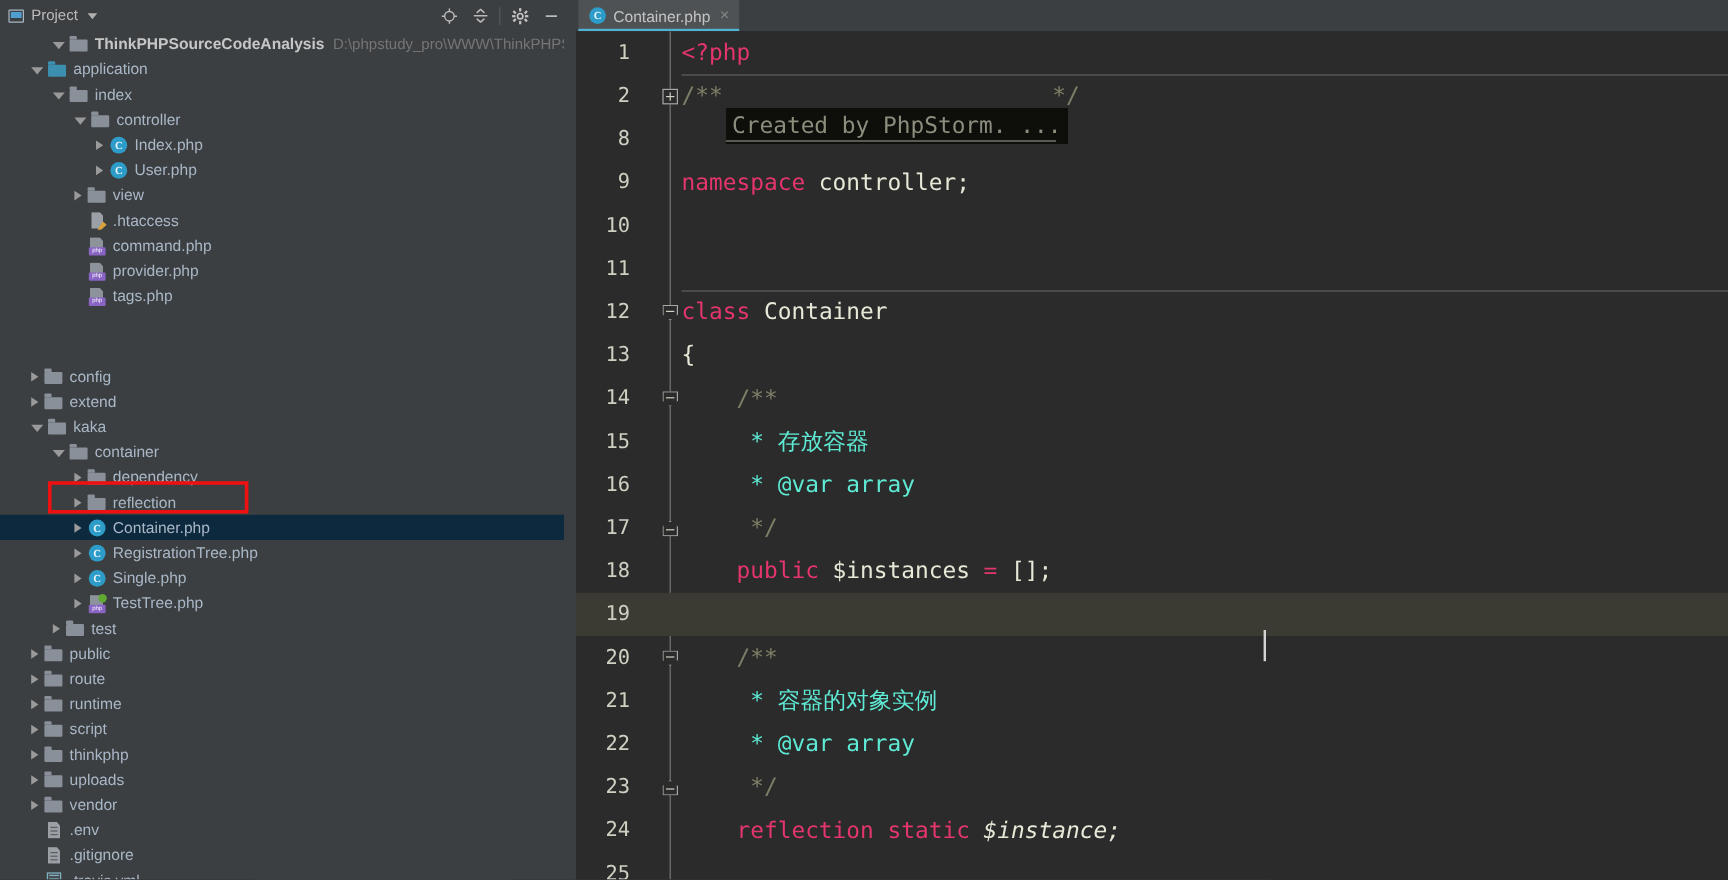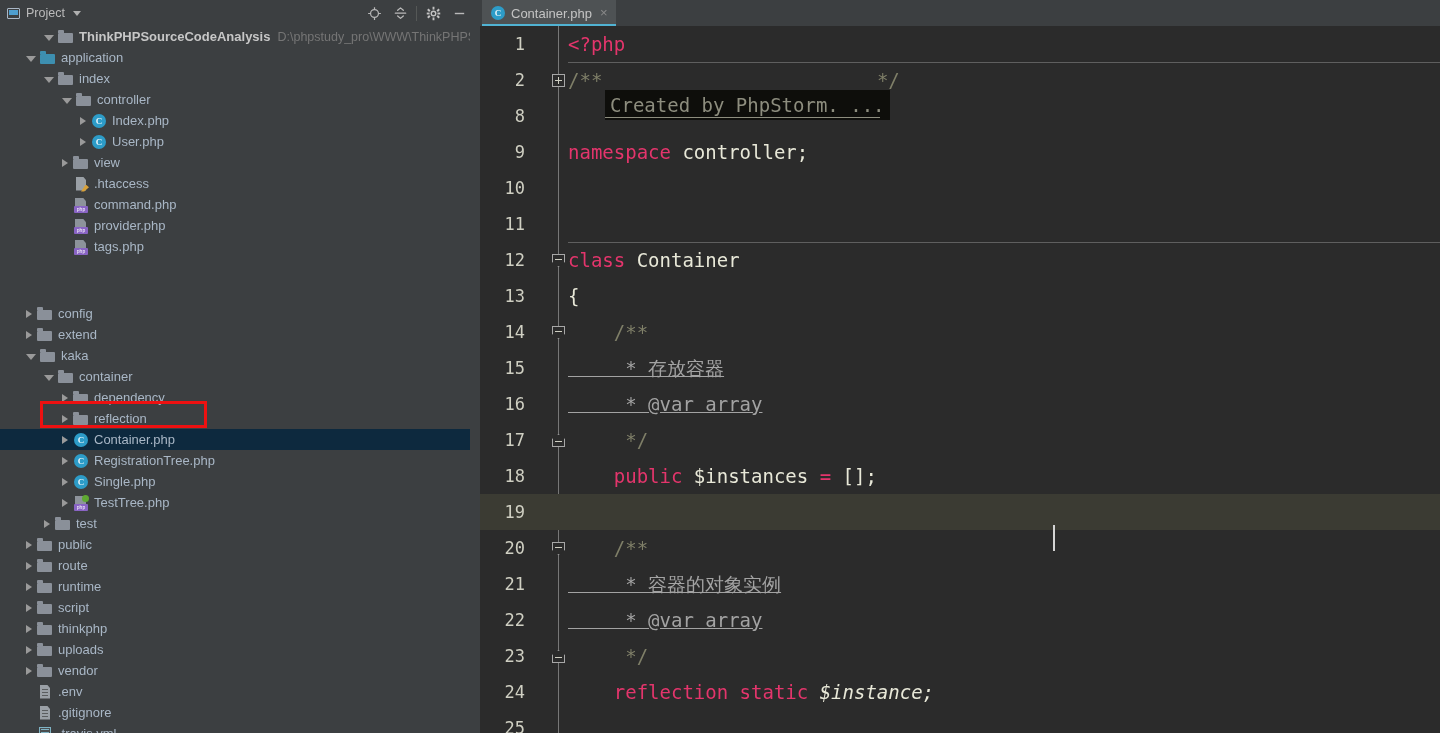--- a/index.html
+++ b/index.html
@@ -178,21 +178,21 @@
     position:absolute;left:0;top:0;width:45px;height:36px;line-height:36px;text-align:right;
     color:#cfcfc2;font-size:17px;font-family:"DejaVu Sans Mono","Liberation Mono",monospace;
   }
   .code{
     position:absolute;left:88px;top:0;height:36px;line-height:36px;
     font-size:19px;font-family:"DejaVu Sans Mono","Liberation Mono",monospace;
     color:#e8e8d8;white-space:pre;
   }
   .kw{color:#e4356c;}
   .cm{color:#7f7f68;}
-  .cmz{color:#a3a3a3;text-decoration:underline;}
+  .cmz{color:#5eead4;}
   .var{color:#e8e8d8;}
   .ital{font-style:italic;}
   .op{color:#e8e8d8;}
 
   
   #gutter-line{
     position:absolute;left:78px;top:0px;width:1px;height:707px;background:#777777;
   }
   
   .fold{

